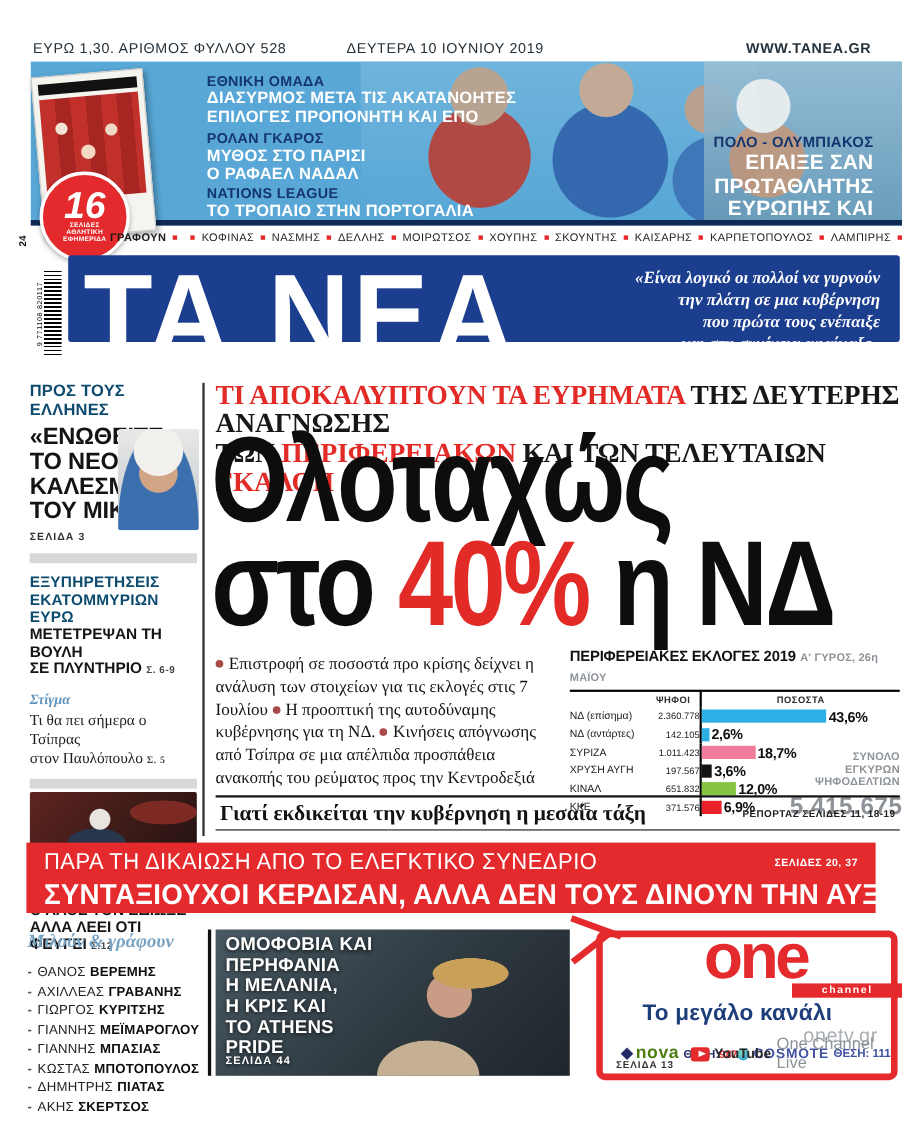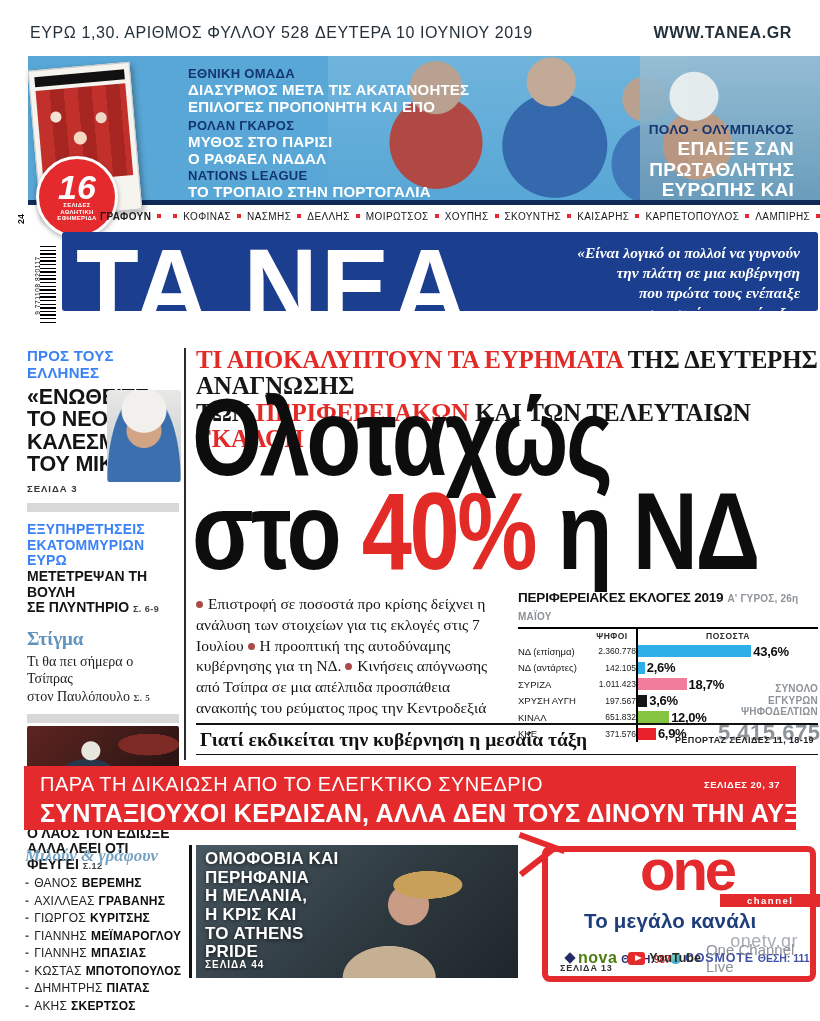--- a/index.html
+++ b/index.html
@@ -1,21 +1,21 @@
 <!DOCTYPE html>
 <html><head>
 <meta charset="utf-8">
 <style>
   html,body{margin:0;padding:0;background:#d9d9d9;}
   .page{position:relative;width:820px;height:1021px;margin:0 auto;background:#fff;
         font-family:"Liberation Sans",sans-serif;overflow:hidden;color:#111;}
   .pre{white-space:pre-line;}
 
   
-  .topbar-text{position:absolute;top:24px;font-size:16px;letter-spacing:.6px;color:#25313a;}
+  .topbar-text{position:absolute;top:36px;font-size:13px;letter-spacing:.6px;color:#25313a;}
   .tb-price{left:30px;}
   .tb-date{left:315px;}
   .tb-site{right:28px;font-weight:700;}
 
   
   .banner{position:absolute;left:28px;top:56px;width:792px;height:144px;background:#58a7d6;
           border-bottom:5px solid #0f2a56;overflow:hidden;}
   .banner-photo{position:absolute;left:300px;top:0;width:360px;height:144px;
      background:
        radial-gradient(circle at 30% 22%,#c9a184 0 26px,transparent 27px),
@@ -72,29 +72,29 @@
   .mast-article .pg{font-size:8.5px;font-weight:700;letter-spacing:1px;margin-left:6px;}
   .edition{position:absolute;left:16px;top:214px;transform:rotate(-90deg);font-size:9px;font-weight:700;color:#111;}
   .barcode{position:absolute;left:30px;top:246px;width:30px;height:84px;}
   .barcode .bars{position:absolute;left:10px;top:0;width:16px;height:78px;
                  background:repeating-linear-gradient(180deg,#000 0 1.5px,#fff 1.5px 3.6px);}
   .barcode .num{position:absolute;left:-28px;top:36px;transform:rotate(-90deg);font-size:6.5px;letter-spacing:.6px;color:#000;width:70px;text-align:center;}
 
   
   .v-divider{position:absolute;left:184px;top:348px;width:1.5px;height:412px;background:#2a2a2a;}
   .sidebar{position:absolute;left:27px;top:348px;width:152px;}
-  .sb-kick{color:#3b82f6;font-weight:700;font-size:15px;letter-spacing:.2px;line-height:1.12;}
+  .sb-kick{color:#0c4a6e;font-weight:700;font-size:15px;letter-spacing:.2px;line-height:1.12;}
   .sb-kick.sm{font-size:14px;}
   .sb-title1{font-size:21.5px;font-weight:700;line-height:1.05;letter-spacing:-.2px;color:#141414;margin-top:4px;}
   .sb-page{display:block;font-size:9.5px;font-weight:700;letter-spacing:1px;color:#333;margin-top:7px;}
   .gray-bar{height:9px;background:#d8d8d8;margin-top:9px;}
   .sb-title-b{font-size:14px;font-weight:700;line-height:1.12;color:#141414;}
   .pg-inline{font-size:9px;font-weight:700;color:#444;letter-spacing:.5px;}
-  .stigma-h{font-family:"Liberation Serif",serif;font-weight:700;
-            font-size:19px;color:#5f93bd;margin-top:12px;}
+  .stigma-h{font-family:"Liberation Serif",serif;font-style:italic;font-weight:700;
+            font-size:13px;color:#5f93bd;margin-top:12px;}
   .stigma-t{font-family:"Liberation Serif",serif;font-size:14px;line-height:1.25;color:#1c1c1c;margin-top:3px;}
   .mikis-photo{position:absolute;right:-2px;top:42px;width:74px;height:92px;border-radius:3px;
      background:
        radial-gradient(circle at 50% 22%,#f2f0ec 0 22px,transparent 23px),
        radial-gradient(circle at 50% 44%,#d2a587 0 17px,transparent 18px),
        radial-gradient(ellipse at 50% 95%,#3c6fae 0 36px,transparent 37px),
        linear-gradient(180deg,#e8e8e6,#bfc8cf);}
   .parl-photo{height:62px;margin-top:3px;border-radius:2px;
      background:
        radial-gradient(circle at 42% 40%,#e8e4de 0 9px,transparent 10px),

